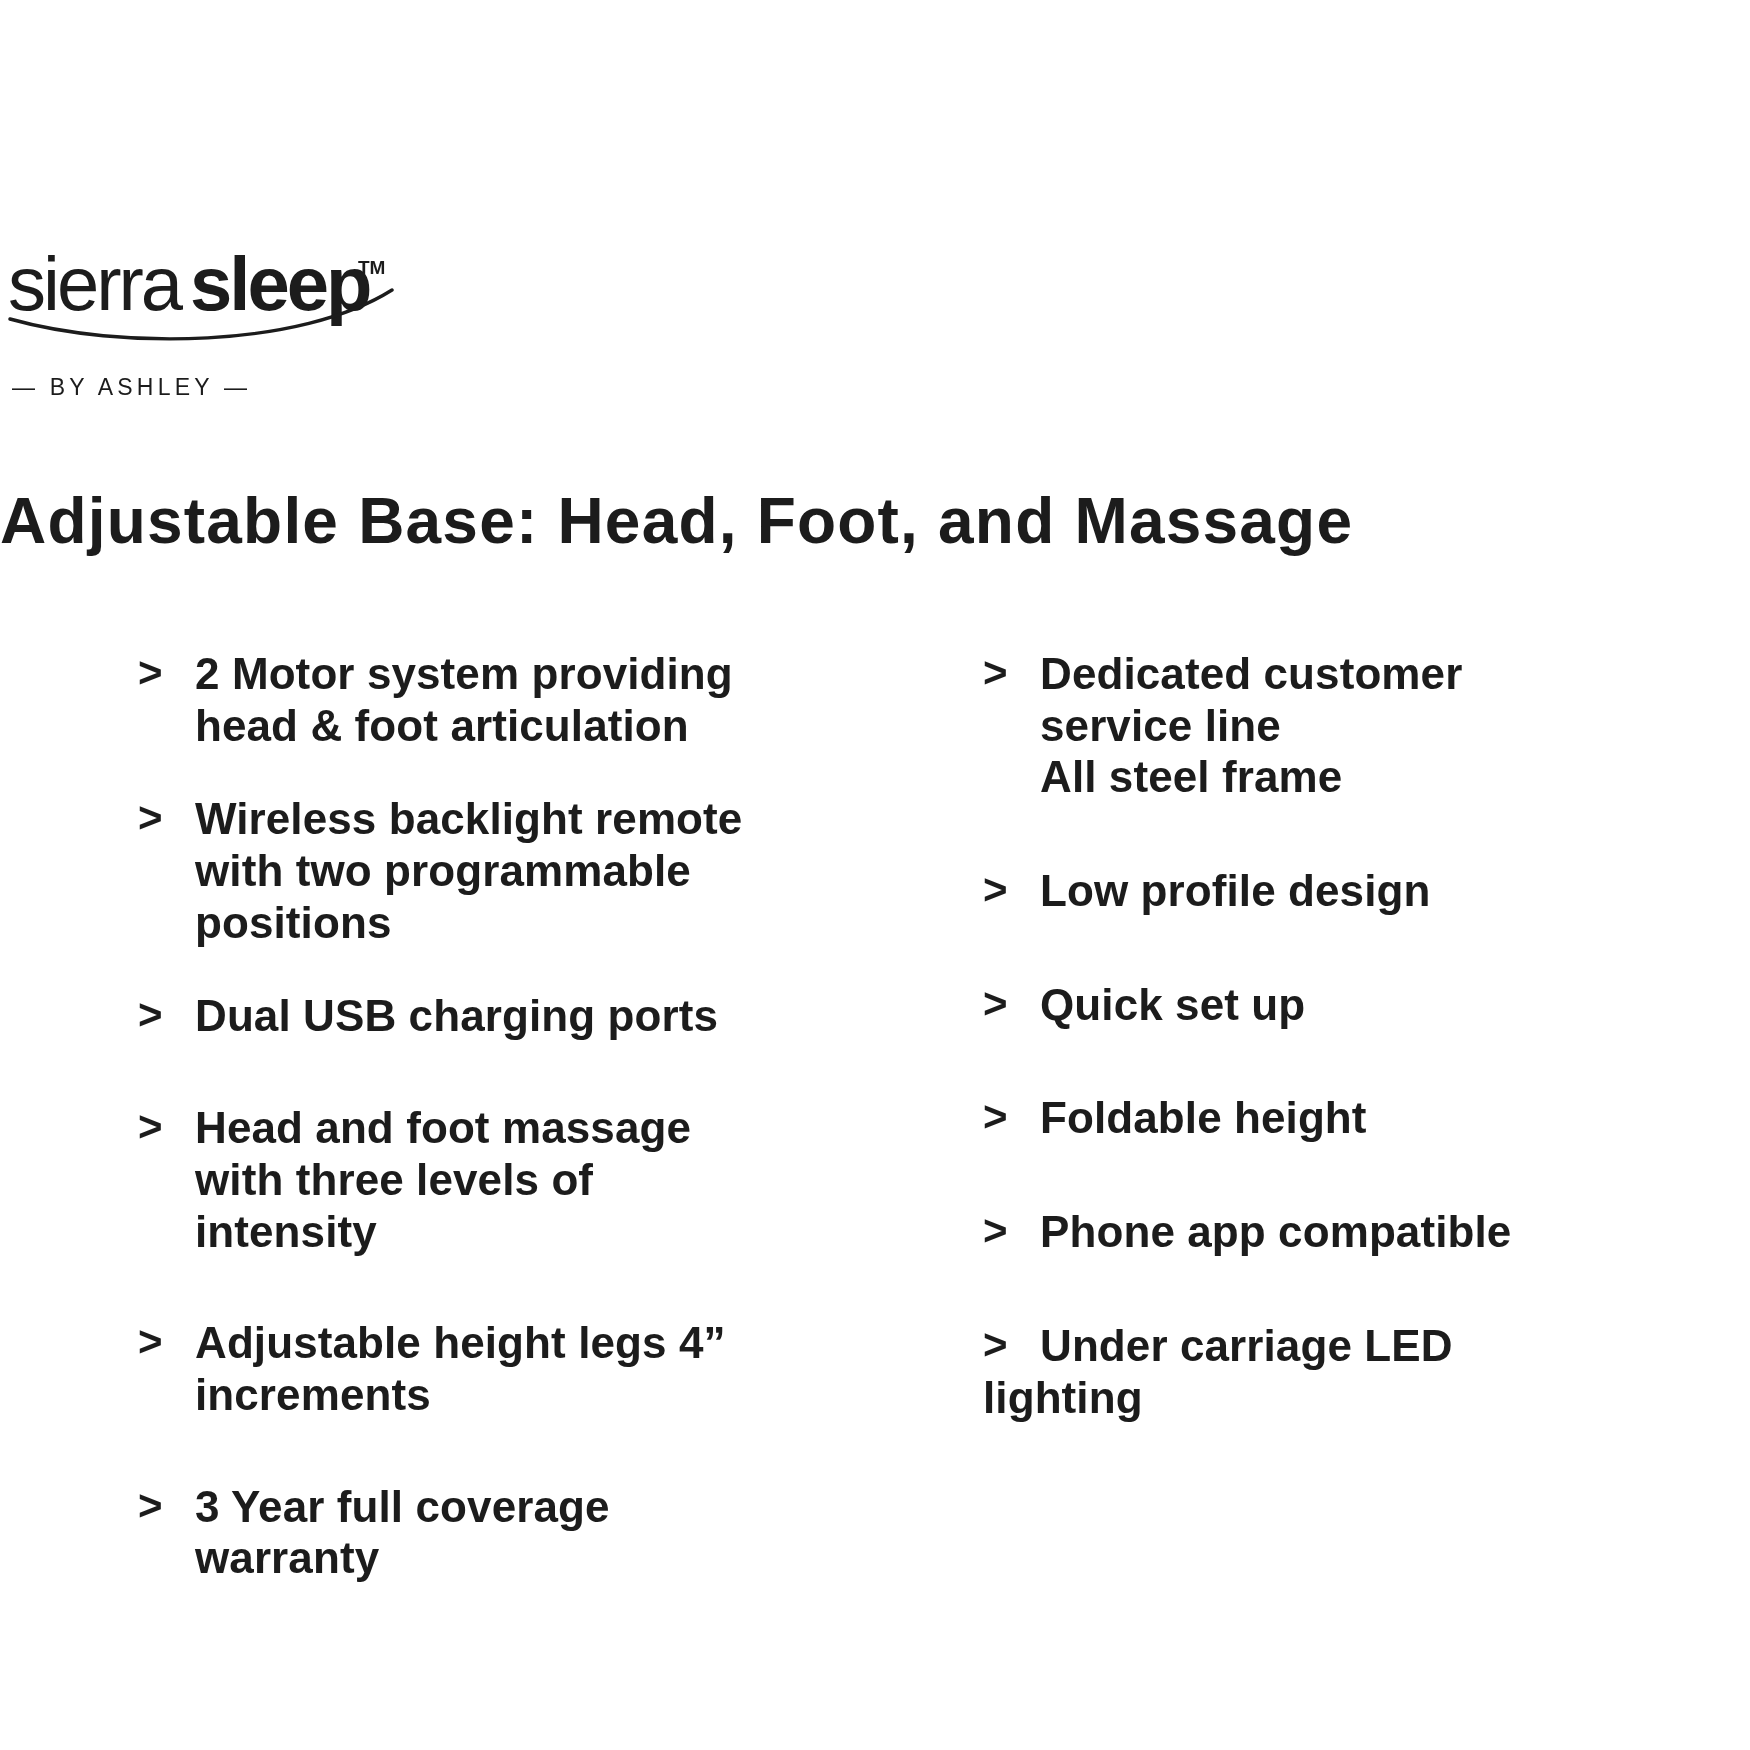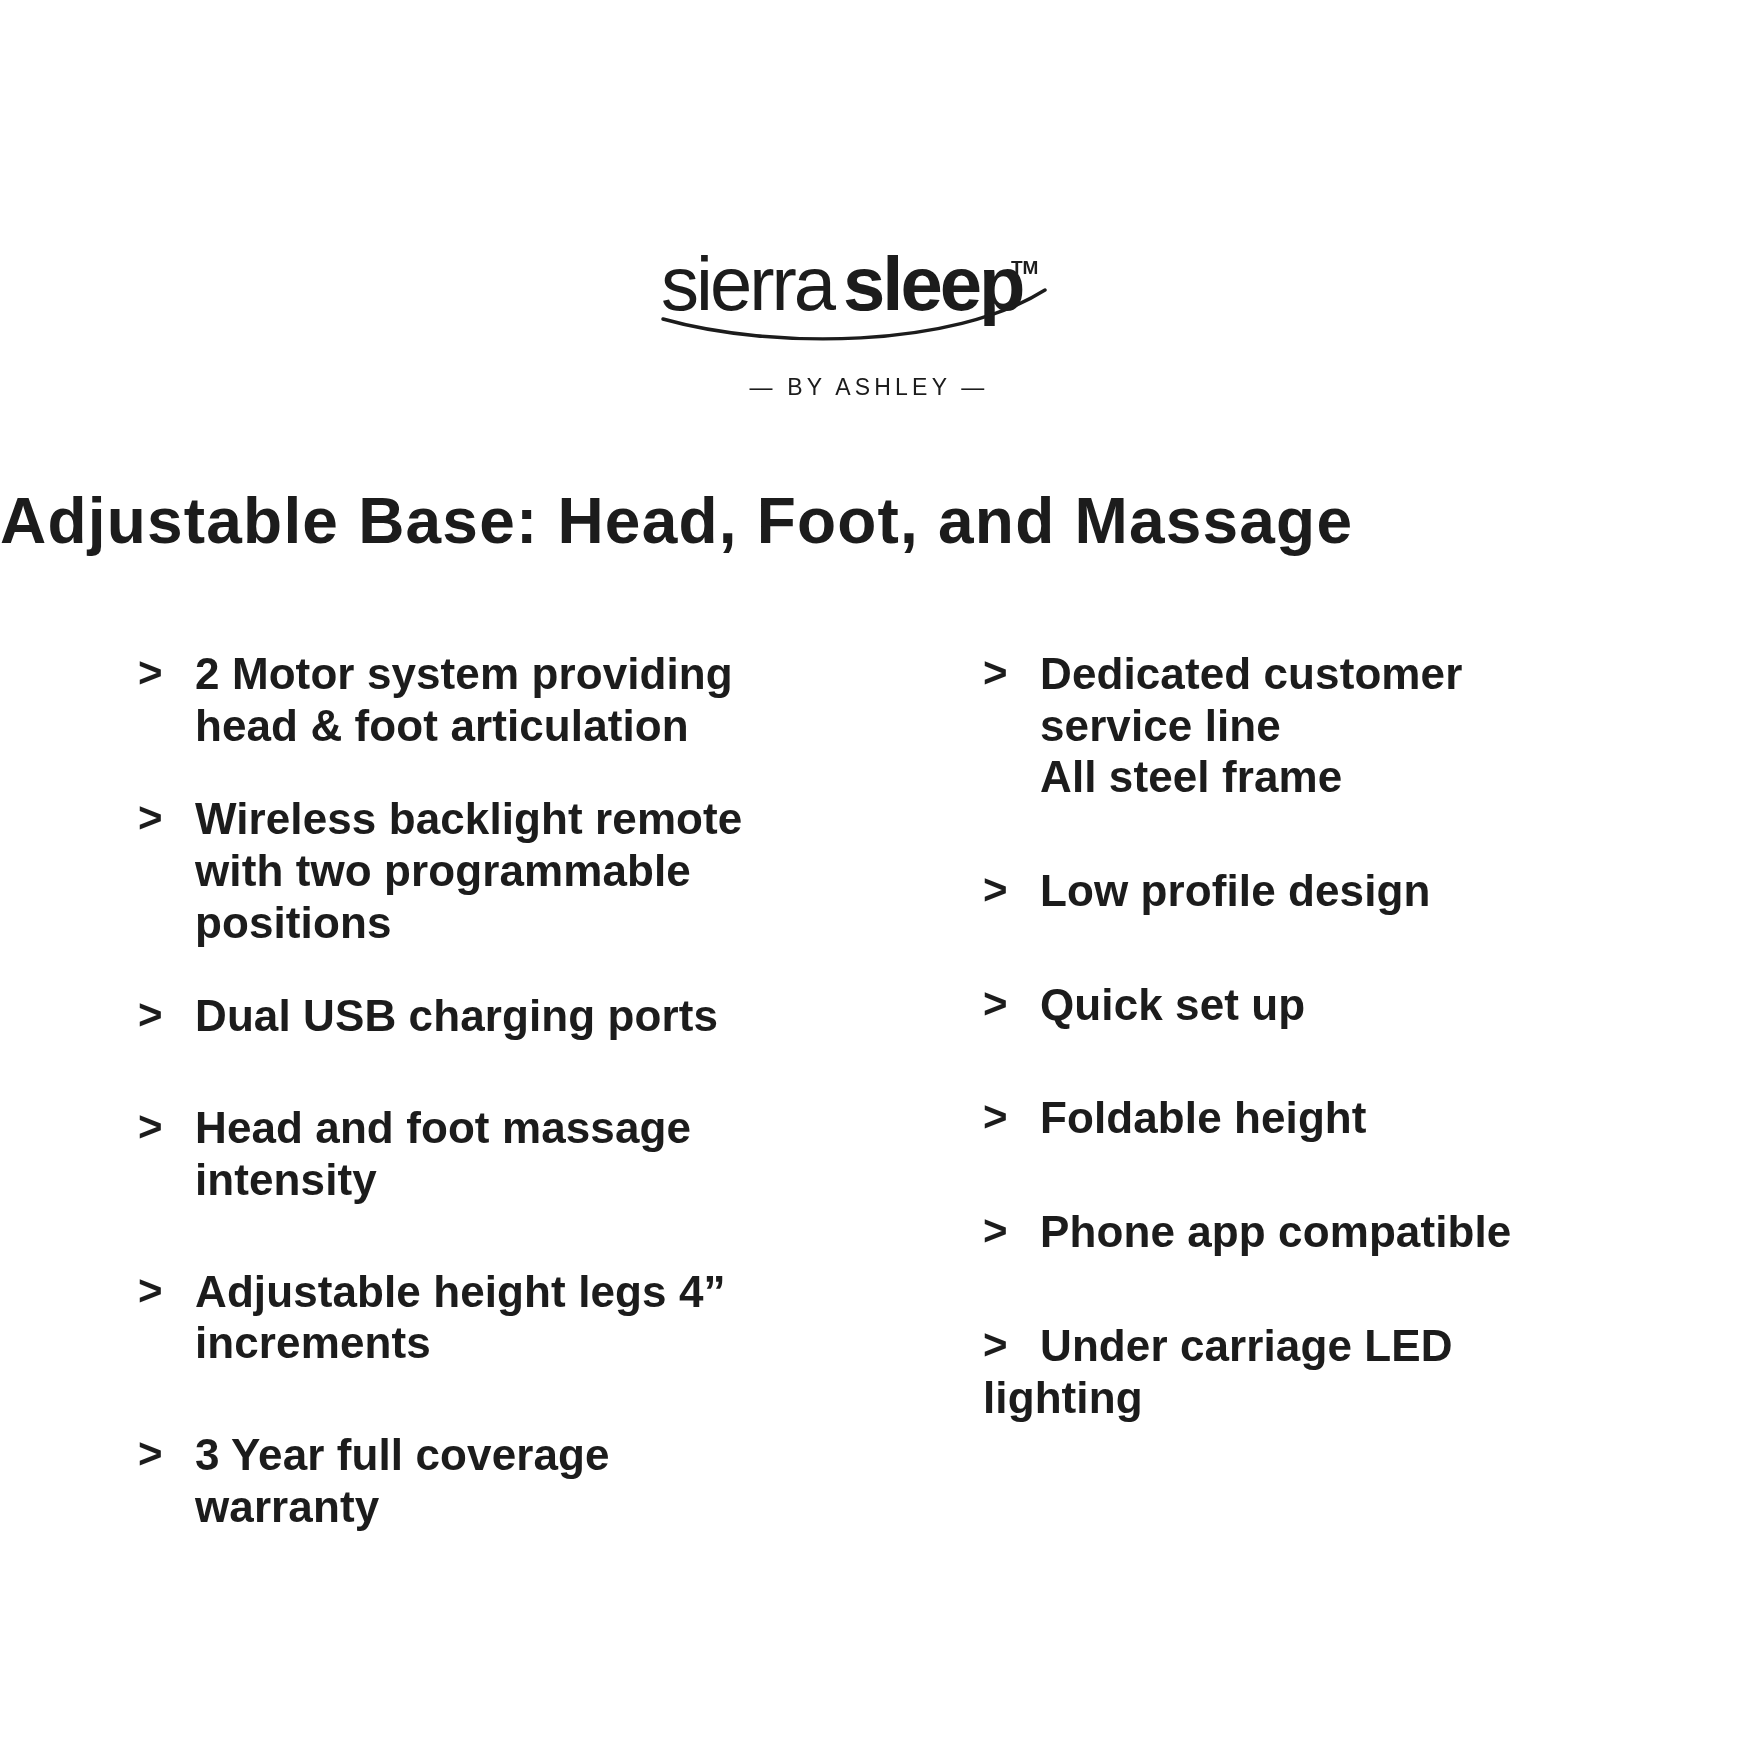--- a/index.html
+++ b/index.html
@@ -15,21 +15,21 @@
     overflow: hidden;
     position: relative;
   }
 
   
   .logo-block {
     position: absolute;
     top: 238px;
     left: 0;
     width: 1726px;
-    text-align: center;
+    text-align: left;
   }
   .logo-wordmark {
     position: relative;
     display: inline-block;
     height: 118px;
     width: 420px;
   }
   .logo-svg {
     display: block;
   }
@@ -158,20 +158,21 @@
     </div>
 
     <div class="feature gap-lg">
       <span class="marker">&gt;</span>
       <span class="ftext">Dual USB charging ports</span>
     </div>
 
     <div class="feature gap-lg">
       <span class="marker">&gt;</span>
       <span class="ftext">Head and foot massage</span>
+      <span class="ftext-sub">with three levels of</span>
       <span class="ftext-sub">intensity</span>
     </div>
 
     <div class="feature gap-lg">
       <span class="marker">&gt;</span>
       <span class="ftext">Adjustable height legs 4”</span>
       <span class="ftext-sub">increments</span>
     </div>
 
     <div class="feature">

